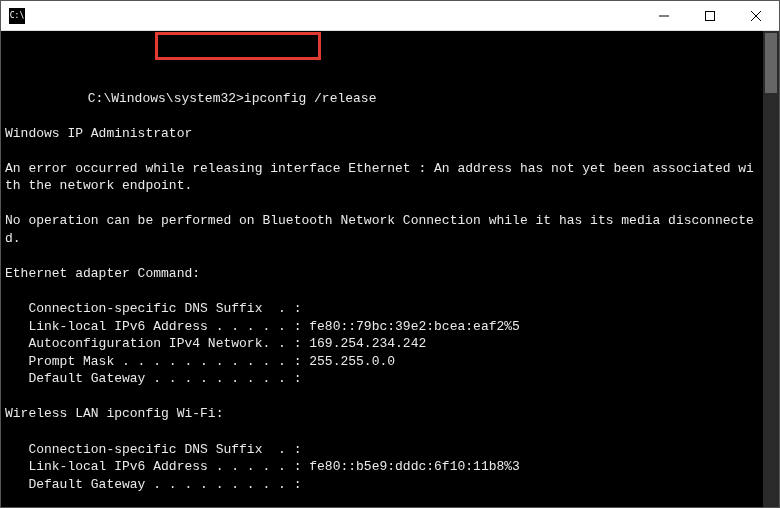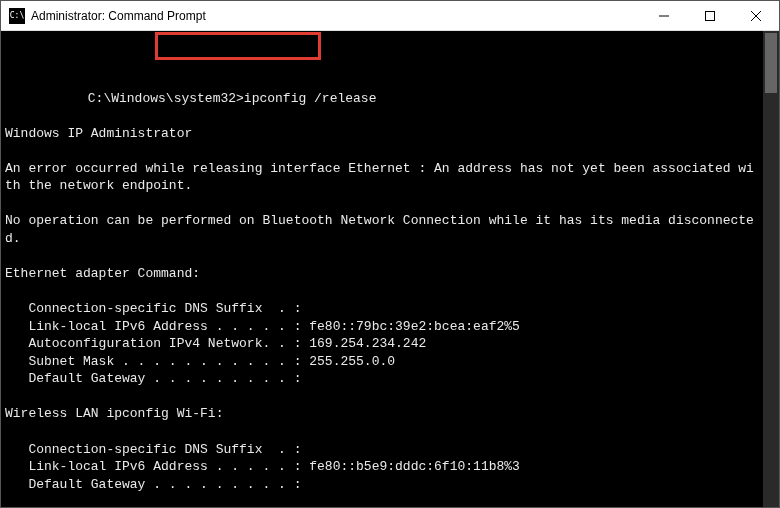--- a/index.html
+++ b/index.html
@@ -109,21 +109,20 @@
       position: relative;
       padding-right: 18px;
     }
   </style>
 </head>
 <body>
 
 <div class="window">
   <div class="titlebar">
     <span class="titlebar-icon">C:\</span>
-    <span class="titlebar-title">Administrator: Command Prompt</span>
     <span class="titlebar-spacer"></span>
     <div class="titlebar-buttons">
       <div class="titlebar-btn">
         <svg viewBox="0 0 10 10">
             <line x1="0" y1="5" x2="10" y2="5" stroke="#000" stroke-width="1"></line>
           </svg>
       </div>
       <div class="titlebar-btn">
         <svg viewBox="0 0 10 10">
             <rect x="0.5" y="0.5" width="9" height="9" fill="none" stroke="#000" stroke-width="1"></rect>
@@ -146,21 +145,21 @@
 <span></span>
 <span>An error occurred while releasing interface Ethernet : An address has not yet been associated with the network endpoint.</span>
 <span></span>
 <span>No operation can be performed on Bluetooth Network Connection while it has its media disconnected.</span>
 <span></span>
 <span>Ethernet adapter Command:</span>
 <span></span>
 <span>   Connection-specific DNS Suffix  . :</span>
 <span>   Link-local IPv6 Address . . . . . : fe80::79bc:39e2:bcea:eaf2%5</span>
 <span>   Autoconfiguration IPv4 Network. . : 169.254.234.242</span>
-<span>   Subnet Mask . . . . . . . . . . . : 255.255.0.0</span>
+<span>   Prompt Mask . . . . . . . . . . . : 255.255.0.0</span>
 <span>   Default Gateway . . . . . . . . . :</span>
 <span></span>
 <span>Wireless LAN ipconfig Wi-Fi:</span>
 <span></span>
 <span>   Connection-specific DNS Suffix  . :</span>
 <span>   Link-local IPv6 Address . . . . . : fe80::b5e9:dddc:6f10:11b8%3</span>
 <span>   Default Gateway . . . . . . . . . :</span>
 <span></span>
 
 <span></span>

